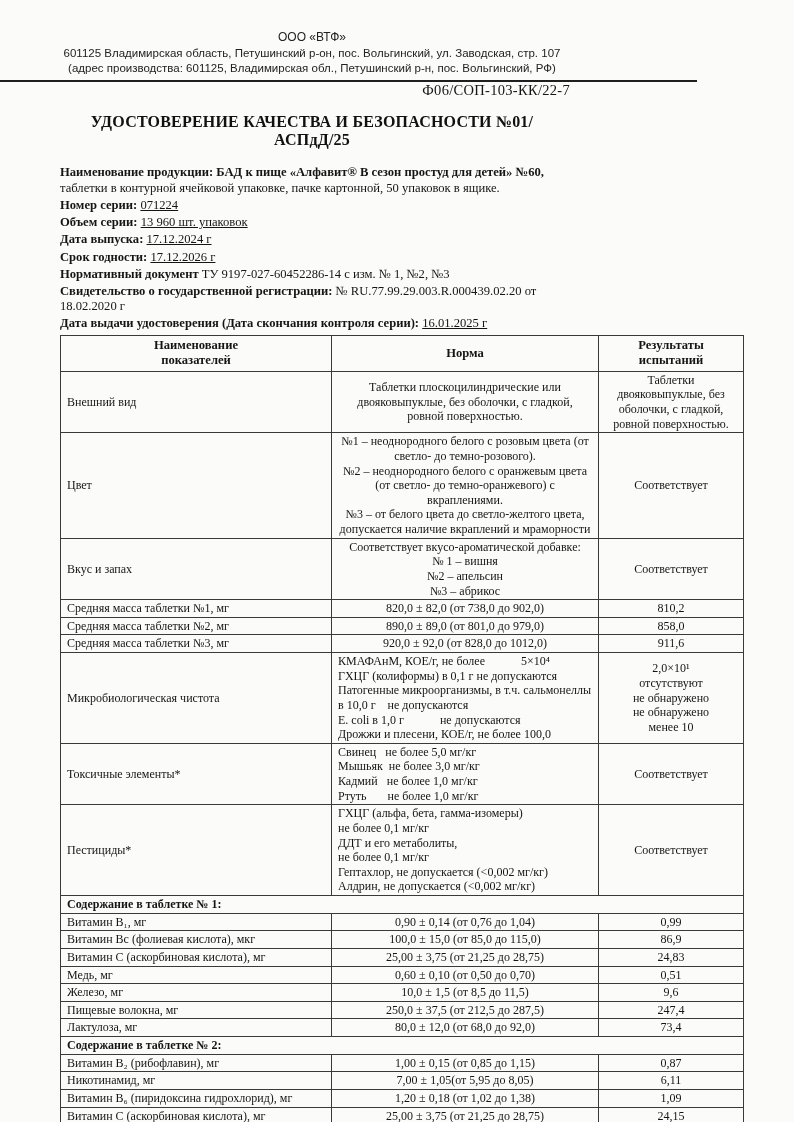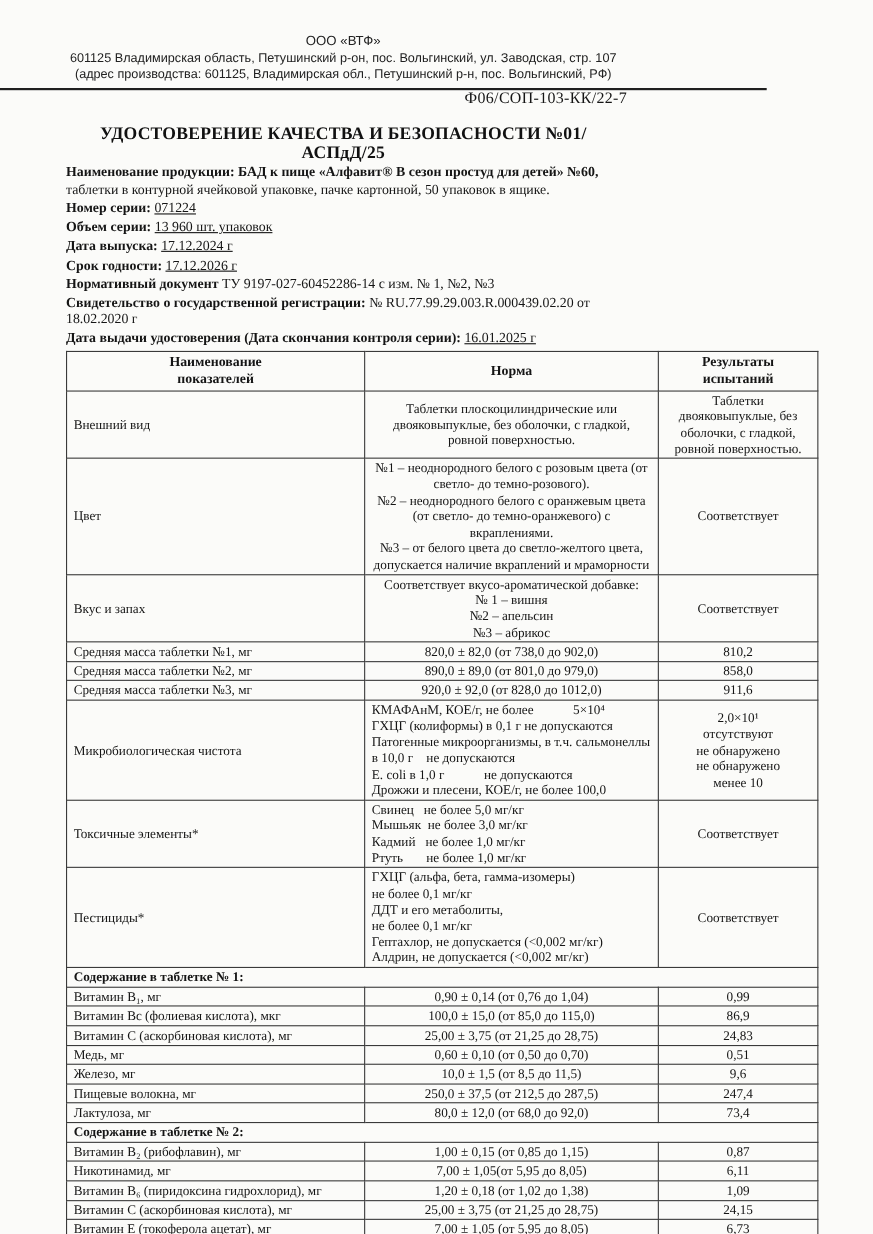--- a/index.html
+++ b/index.html
@@ -35,21 +35,21 @@
     font-family:"Liberation Serif", serif;
     font-size:14.5px;color:#151515;
     letter-spacing:.3px;
   }
   
   .title{
     text-align:center;
     font-weight:bold;
     font-size:16px;
     letter-spacing:.2px;
-    margin:14px 0 0 0;
+    margin:14px 0 16px 0;
     color:#111;
   }
   
   .info{
     font-size:12.6px;
     line-height:1.24;
     color:#151515;
   }
   .info-line{margin:0 0 1.5px 0;}
   .seg-bold{font-weight:bold;text-align:center;}

